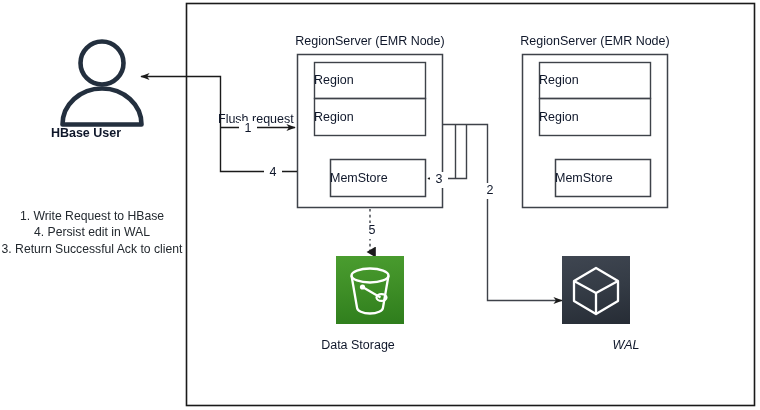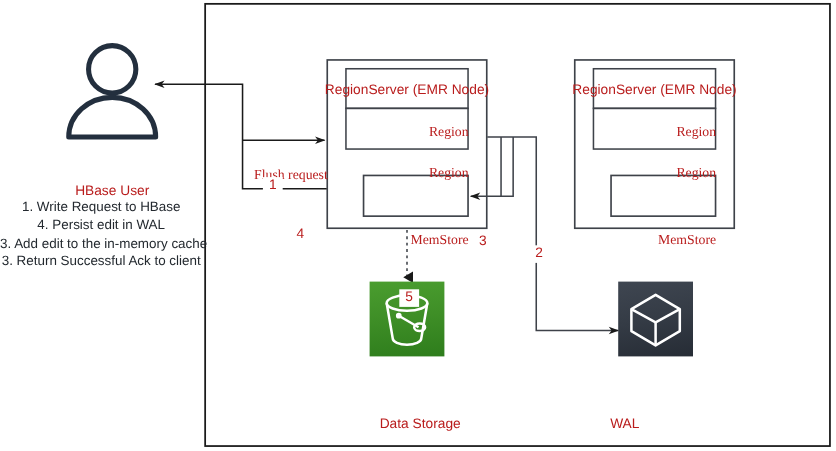--- a/index.html
+++ b/index.html
@@ -20,49 +20,47 @@
   .svg-layer {
     position: absolute;
     left: 0;
     top: 0;
     width: 760px;
     height: 410px;
   }
   .lbl {
     position: absolute;
     font-family: "Liberation Sans", "DejaVu Sans", sans-serif;
-    color: #b91c1c;
+    color: #0f172a;
     white-space: nowrap;
     line-height: 1.25;
-    margin-top: 40px;
   }
   .box-label {
     font-size: 12.5px;
-    text-align: right;
-    font-family: Liberation Serif, serif;
+    text-align: left;
   }
   .num-label {
     font-size: 12.5px;
     background: #ffffff;
     padding: 0 2px;
     text-align: center;
   }
   .title-label {
     font-size: 12.5px;
     text-align: center;
   }
   .icon-caption {
     font-size: 12.5px;
     text-align: center;
     width: 140px;
   }
   .steps {
     position: absolute;
     left: 0;
-    top: 180px;
+    top: 208px;
     width: 184px;
     font-size: 12.2px;
     text-align: center;
     color: #23292f;
     line-height: 16.4px;
   }
   .steps div { white-space: nowrap; }
   .icon-tile {
     position: absolute;
     width: 68px;
@@ -134,44 +132,43 @@
   </div>
 
   <div class="icon-tile tile-wal" style="left:562px; top:256px;">
     <svg width="68" height="68" viewBox="0 0 68 68">
       <path d="M34,12 L56,25 L56,45 L34,58 L12,45 L12,25 Z" fill="none" stroke="#ffffff" stroke-width="2.3" stroke-linejoin="round"></path>
       <path d="M12,25 L34,37 L56,25" fill="none" stroke="#ffffff" stroke-width="2.3" stroke-linejoin="round"></path>
       <path d="M34,37 L34,58" fill="none" stroke="#ffffff" stroke-width="2.3"></path>
     </svg>
   </div>
 
-  <div class="lbl icon-caption" style="left:32px; top:126px;">HBase User</div>
+  <div class="lbl icon-caption" style="left:16px; top:126px;font-weight:bold;">HBase User</div>
 
   <div class="lbl title-label" style="left:295px; top:34px; width:150px;">RegionServer (EMR Node)</div>
   <div class="lbl title-label" style="left:520px; top:34px; width:150px;">RegionServer (EMR Node)</div>
 
   <div class="lbl box-label" style="left:314px; top:73px; width:112px;">Region</div>
   <div class="lbl box-label" style="left:314px; top:110px; width:112px;">Region</div>
   <div class="lbl box-label" style="left:330px; top:171px; width:96px;">MemStore</div>
 
   <div class="lbl box-label" style="left:539px; top:73px; width:112px;">Region</div>
   <div class="lbl box-label" style="left:539px; top:110px; width:112px;">Region</div>
   <div class="lbl box-label" style="left:555px; top:171px; width:96px;">MemStore</div>
 
   <div class="lbl box-label" style="left:218px; top:112px; width:80px;">Flush request</div>
 
   <div class="lbl num-label" style="left:239px; top:121px; width:14px;">1</div>
   <div class="lbl num-label" style="left:481px; top:183px; width:14px;">2</div>
   <div class="lbl num-label" style="left:430px; top:172px; width:14px;">3</div>
   <div class="lbl num-label" style="left:264px; top:165px; width:14px;">4</div>
   <div class="lbl num-label" style="left:363px; top:223px; width:14px;">5</div>
 
-  <div class="lbl icon-caption" style="left:312px; top:338px;">Data Storage</div>
-  <div class="lbl icon-caption" style="left:498px; top:338px;">WAL</div>
+  <div class="lbl icon-caption" style="left:288px; top:338px;">Data Storage</div>
+  <div class="lbl icon-caption" style="left:556px; top:338px;font-style:italic;">WAL</div>
 
   <div class="steps">
     <div>1. Write Request to HBase</div>
     <div>4. Persist edit in WAL</div>
-    <div>3. Add edit to the in-memory cache</div>
     <div>3. Return Successful Ack to client</div>
   </div>
 
 </div>
 
 </body></html>

